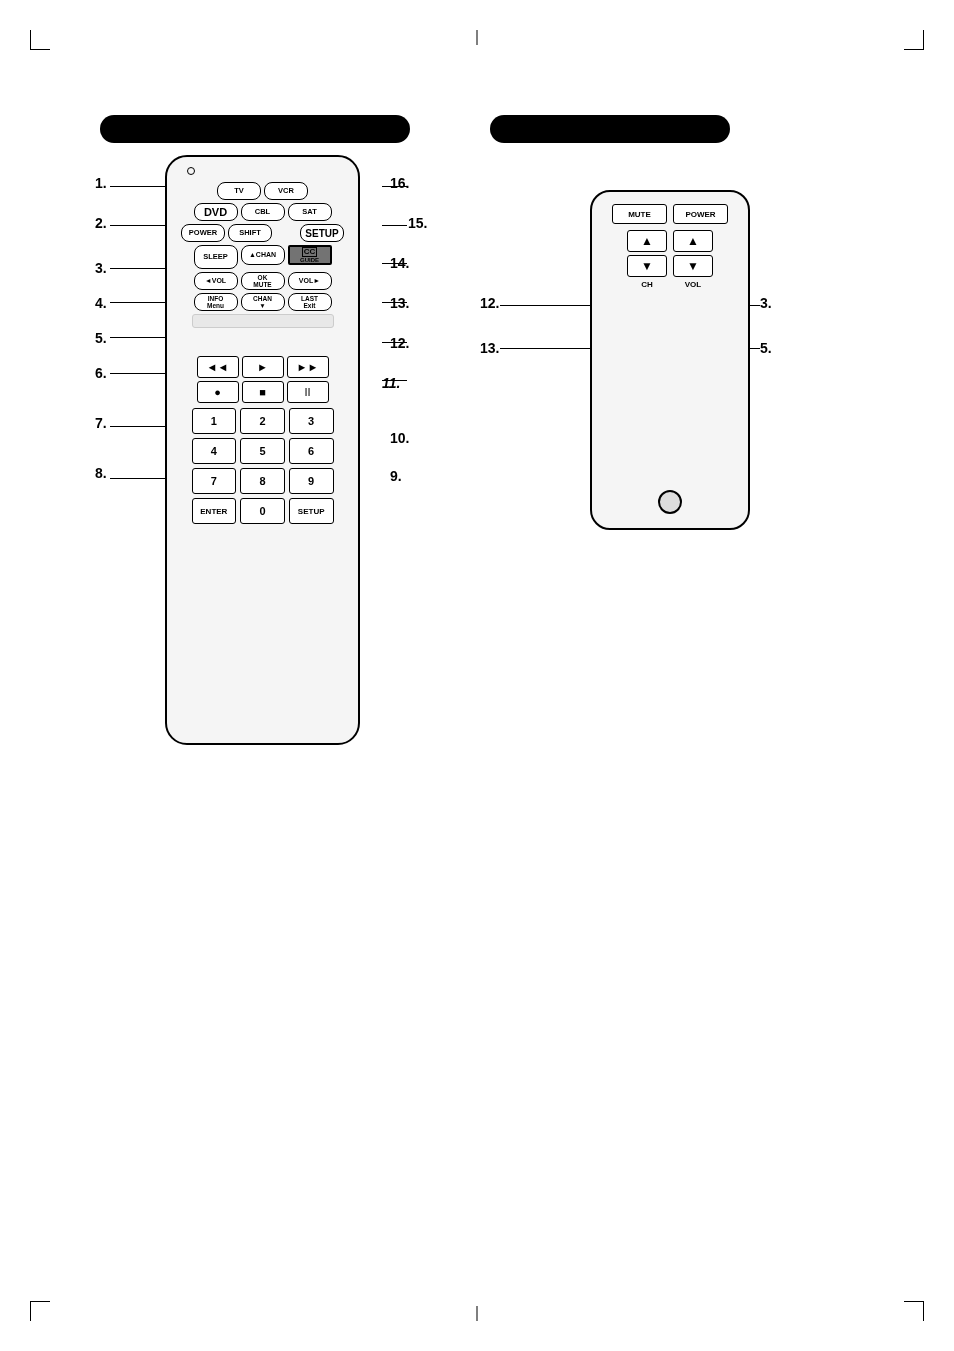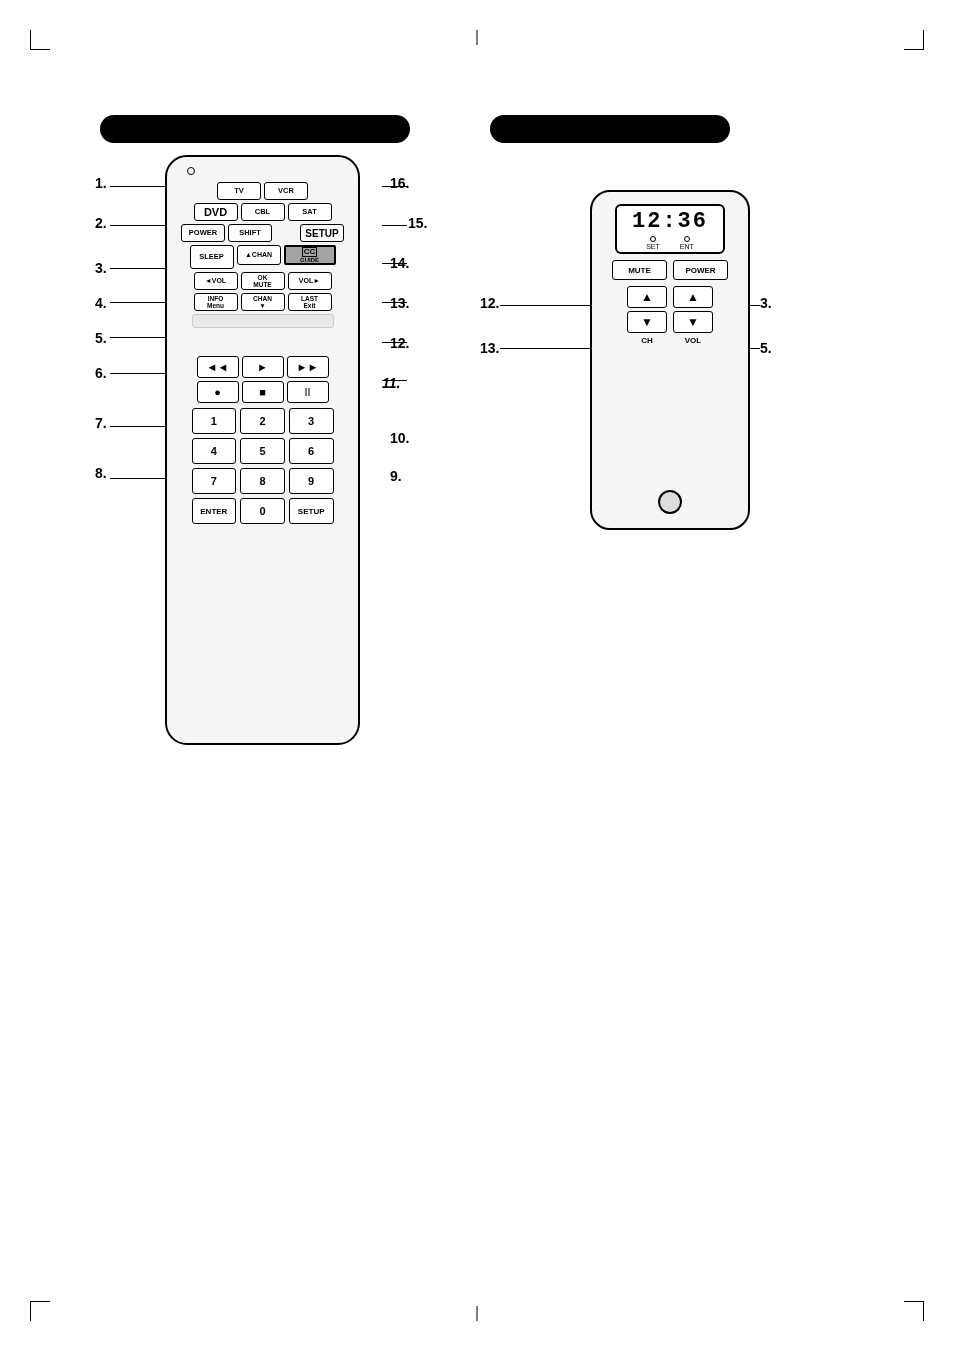--- a/index.html
+++ b/index.html
@@ -92,21 +92,21 @@
     .btn-row {
       display: flex;
       gap: 3px;
       width: 100%;
       justify-content: center;
     }
 
     .remote-btn {
       border: 1.5px solid #000;
       background: #fff;
-      border-radius: 3px;
+      border-radius: 8px;
       font-size: 7.5px;
       font-weight: bold;
       text-align: center;
       display: flex;
       align-items: center;
       justify-content: center;
       cursor: pointer;
       padding: 1px;
       line-height: 1.1;
     }
@@ -134,30 +134,30 @@
       justify-content: center;
       cursor: pointer;
     }
     .num-btn-sm {
       font-size: 8px;
     }
 
     
     .btn-cc {
       border: 2px solid #000;
-      background: #a3a3a3;
+      background: #737373;
       border-radius: 2px;
       font-size: 7px;
       font-weight: bold;
       text-align: center;
       display: flex;
       flex-direction: column;
       align-items: center;
       justify-content: center;
-      width: 52px;
+      width: 44px;
       height: 20px;
     }
     .btn-cc .cc-text {
       font-size: 8px;
       font-weight: bold;
       border: 1px solid #000;
       padding: 0 1px;
       line-height: 1.1;
     }
     .btn-cc .guide-text {
@@ -432,33 +432,20 @@
 
 <div class="line-h" style="top:186px; right:547px; width:25px;"></div>
 <div class="line-h" style="top:225px; right:547px; width:25px;"></div>
 <div class="line-h" style="top:263px; right:547px; width:25px;"></div>
 <div class="line-h" style="top:302px; right:547px; width:25px;"></div>
 <div class="line-h" style="top:342px; right:547px; width:25px;"></div>
 <div class="line-h" style="top:380px; right:547px; width:25px;"></div>
 
 <div class="remote-small">
 
-  <div class="display-box">
-    <div class="display-time">12:36</div>
-    <div class="display-indicators">
-      <div class="indicator-dot">
-        <div class="dot-circle"></div>
-        <span>SET</span>
-      </div>
-      <div class="indicator-dot">
-        <div class="dot-circle"></div>
-        <span>ENT</span>
-      </div>
-    </div>
-  </div>
 
   <div class="small-btn-row">
     <button class="small-btn small-btn-wide">MUTE</button>
     <button class="small-btn small-btn-wide">POWER</button>
   </div>
 
   <div class="small-ch-vol-row">
     <div class="ch-vol-group">
       <button class="arrow-btn">▲</button>
       <button class="arrow-btn">▼</button>

